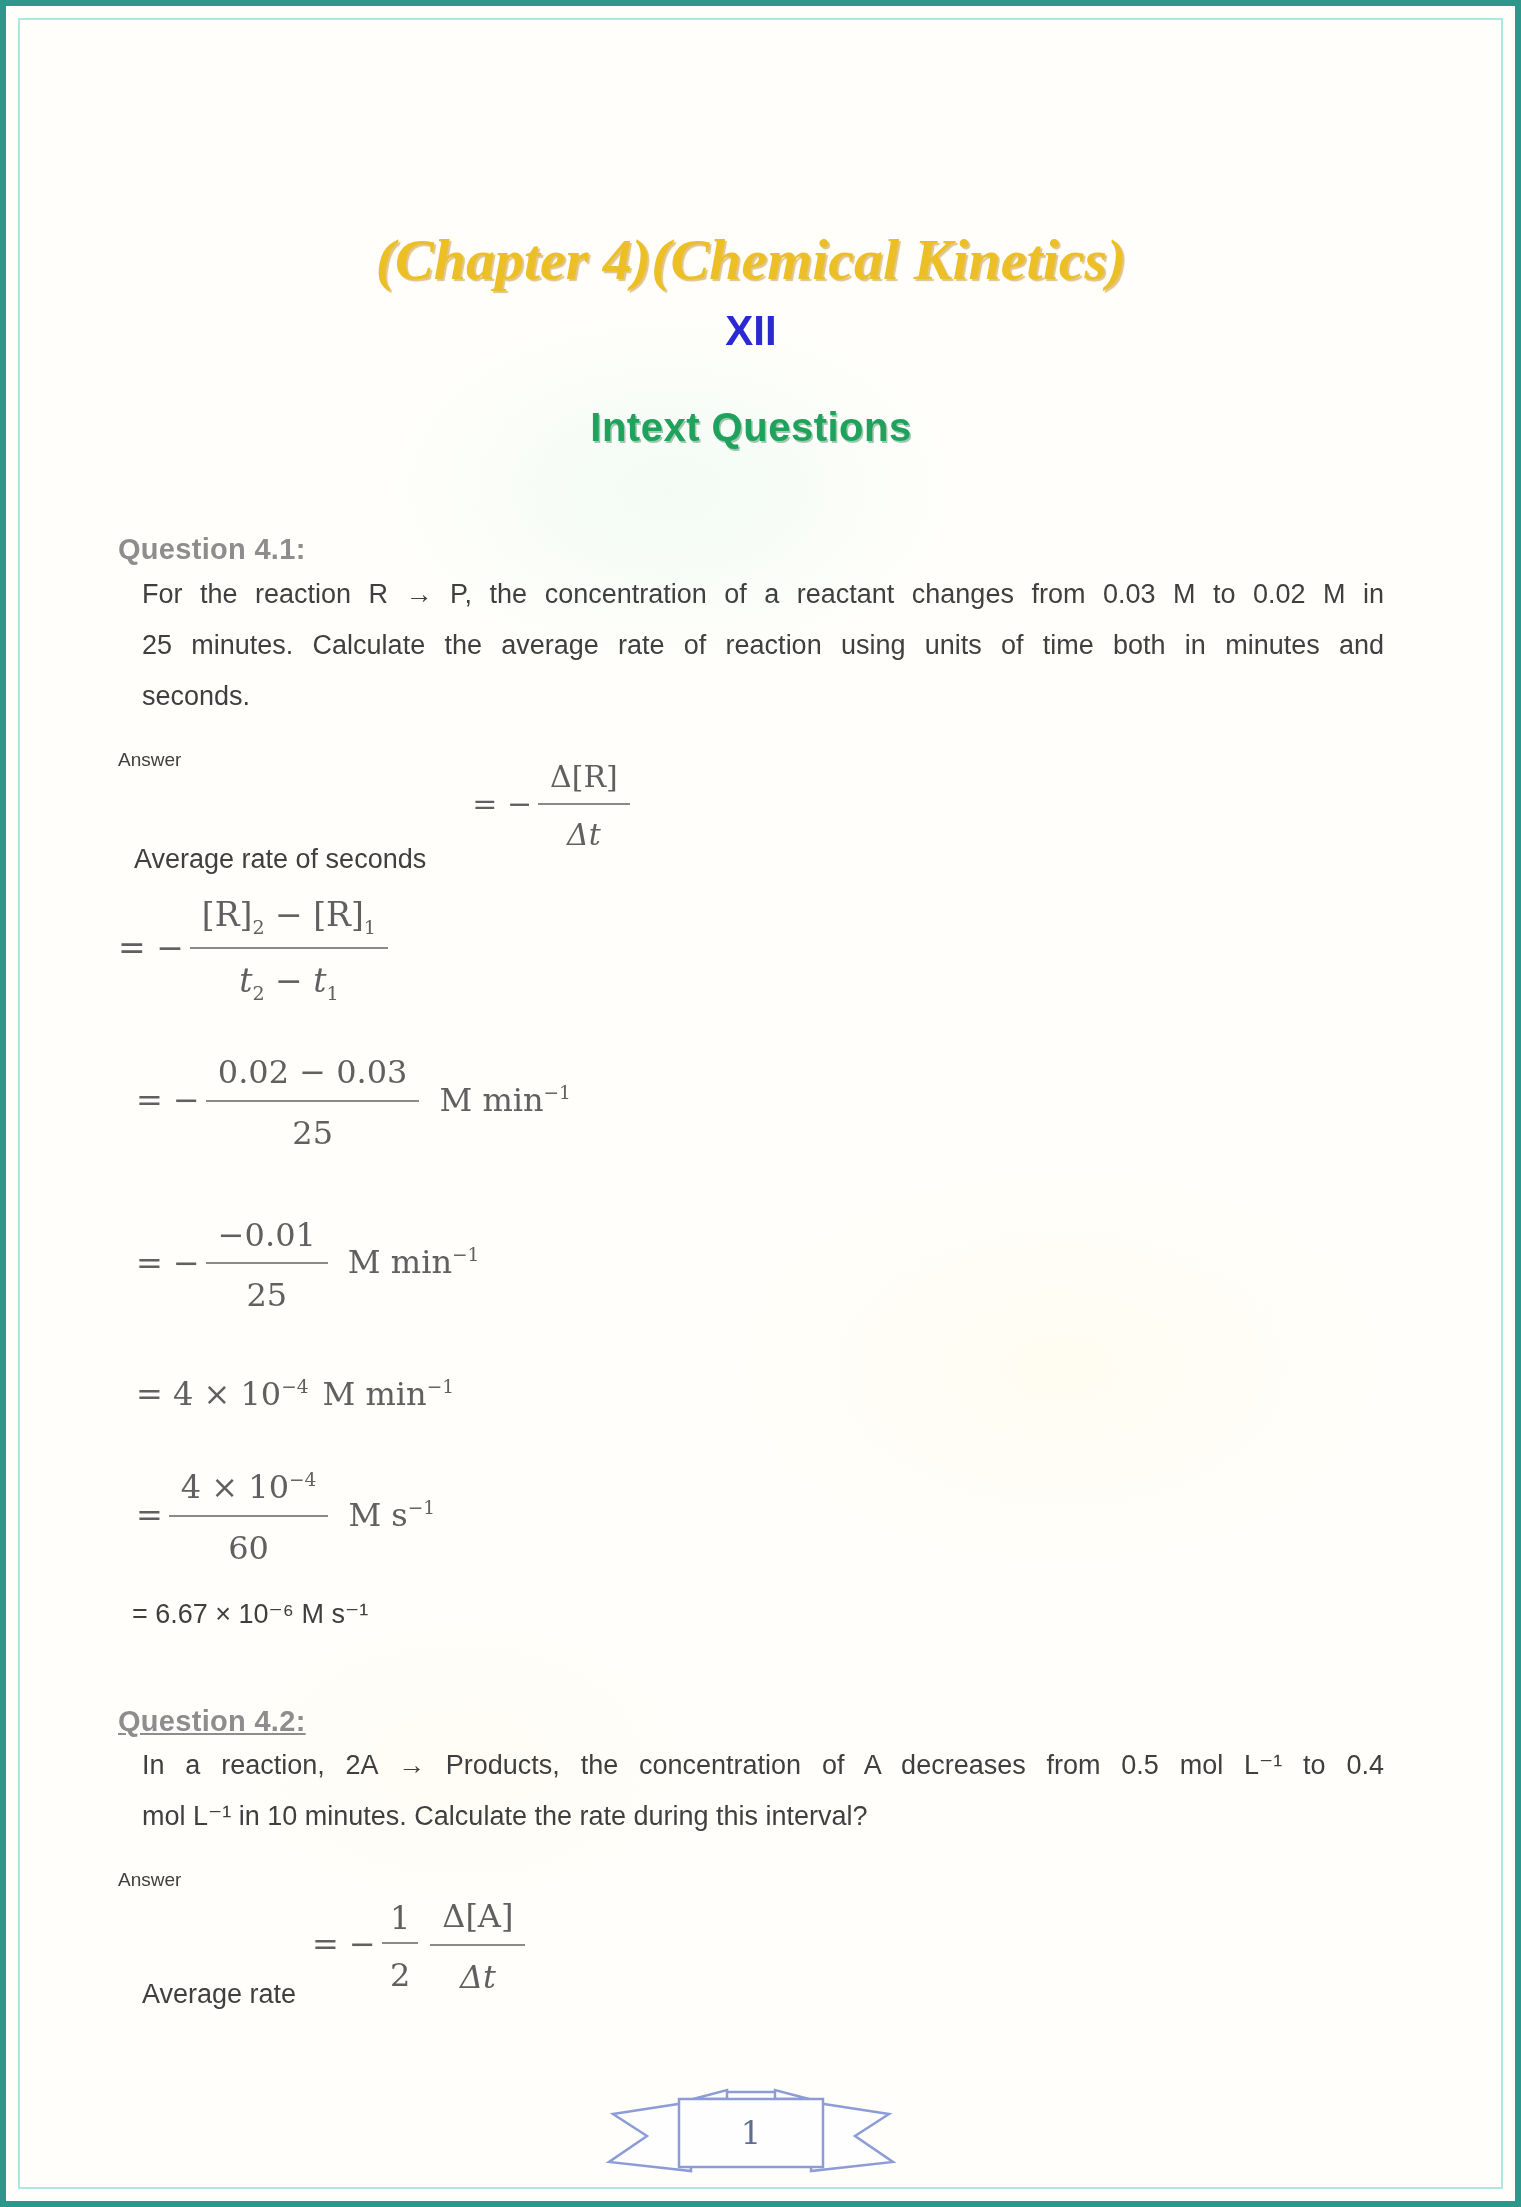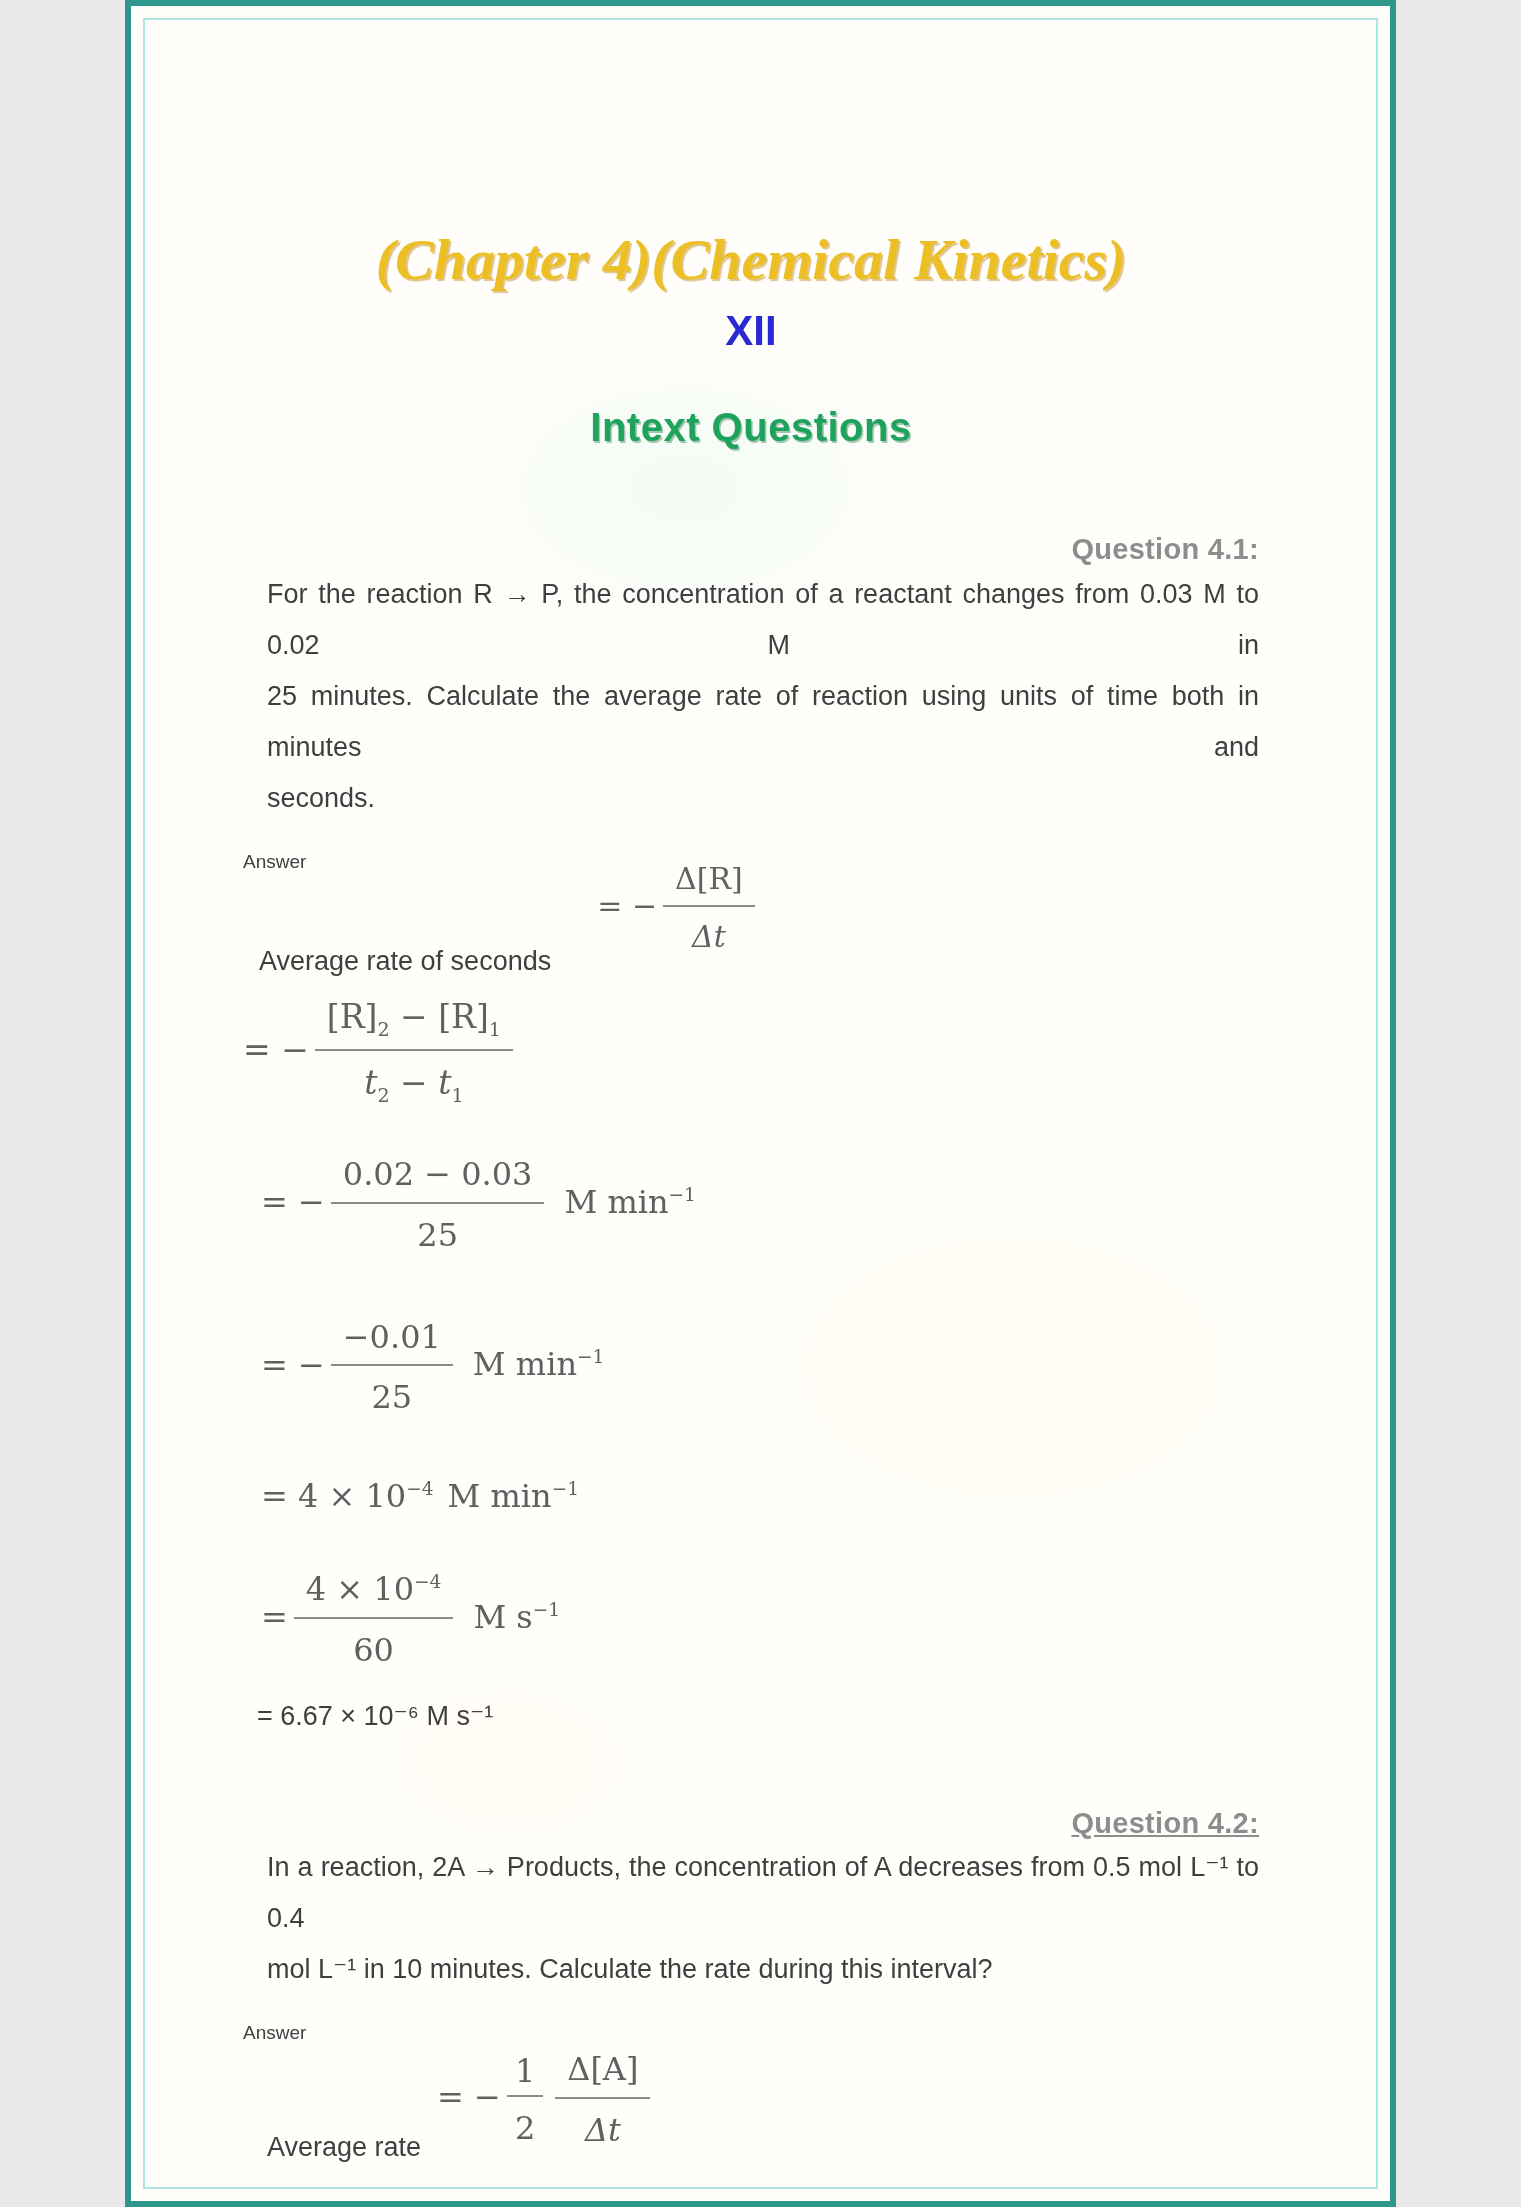--- a/index.html
+++ b/index.html
@@ -1,18 +1,18 @@
 <!DOCTYPE html>
 <html><head>
 <meta charset="utf-8">
 <style>
   * { margin:0; padding:0; box-sizing:border-box; }
   html,body { background:#e9e9e9; }
   .page {
-    width:1271px; height:2207px; position:relative; margin:0 auto;
+    width:1521px; height:2207px; position:relative; margin:0 auto;
     border:6px solid #2e978c;
     background:
       radial-gradient(420px 260px at 44% 22%, rgba(233,249,240,.55), rgba(255,255,255,0) 70%),
       radial-gradient(520px 320px at 70% 62%, rgba(255,252,233,.55), rgba(255,255,255,0) 70%),
       radial-gradient(380px 240px at 30% 80%, rgba(255,251,235,.45), rgba(255,255,255,0) 70%),
       #fffefb;
     font-family:"Liberation Sans","DejaVu Sans",sans-serif;
     color:#3f3f3f; overflow:hidden;
   }
   .inner-frame { position:absolute; inset:12px; border:2px solid #aee7e2; pointer-events:none; }
@@ -27,21 +27,21 @@
   .grade {
     margin-top:16px; text-align:center;
     font-weight:700; font-size:42px; line-height:1.1; color:#2b2ad2;
   }
   .section-heading {
     margin-top:50px; text-align:center;
     font-weight:700; font-size:40px; line-height:1.15; color:#1fa35c;
     text-shadow:1.5px 1.5px 0 rgba(9,94,44,.35); letter-spacing:.5px;
   }
 
-  .q-heading { margin-top:82px; font-weight:700; font-size:29px; line-height:1.2; color:#8d8d8d; letter-spacing:.3px;text-align:right; }
+  .q-heading { margin-top:82px; font-weight:700; font-size:29px; line-height:1.2; color:#8d8d8d; letter-spacing:.3px; }
   .q-heading.q2 { margin-top:64px;text-decoration:underline; }
   .para { margin-top:2px; }
   .pline { font-size:27px; line-height:51px;margin-left:24px; }
   .jline { text-align:justify; text-align-last:justify; }
   .answer { margin-top:12px; font-size:19px; line-height:51px; }
 
   
   .formula {
     font-family:"DejaVu Serif","Liberation Serif",serif;
     color:#606060; font-size:32px; line-height:1.15; white-space:nowrap;

